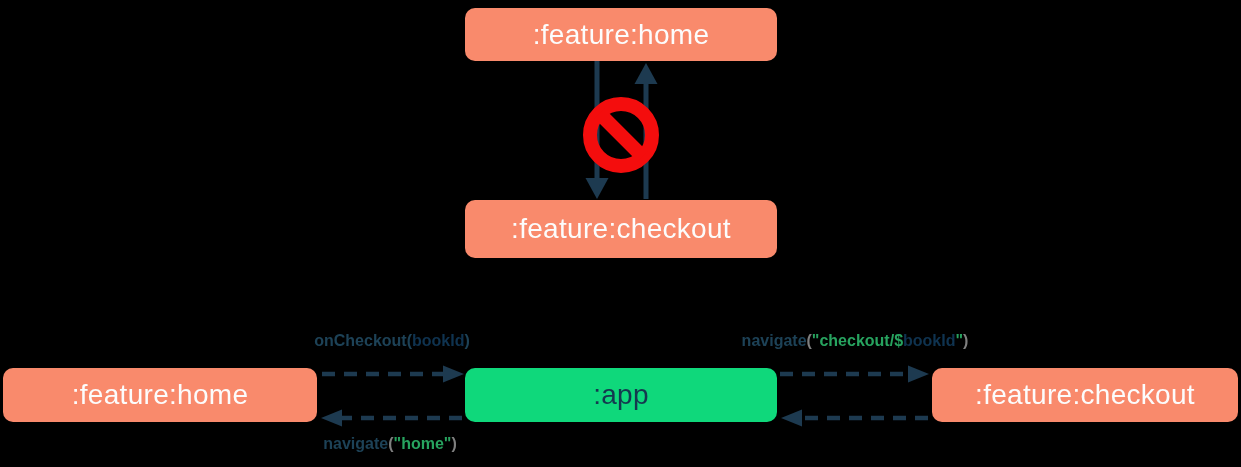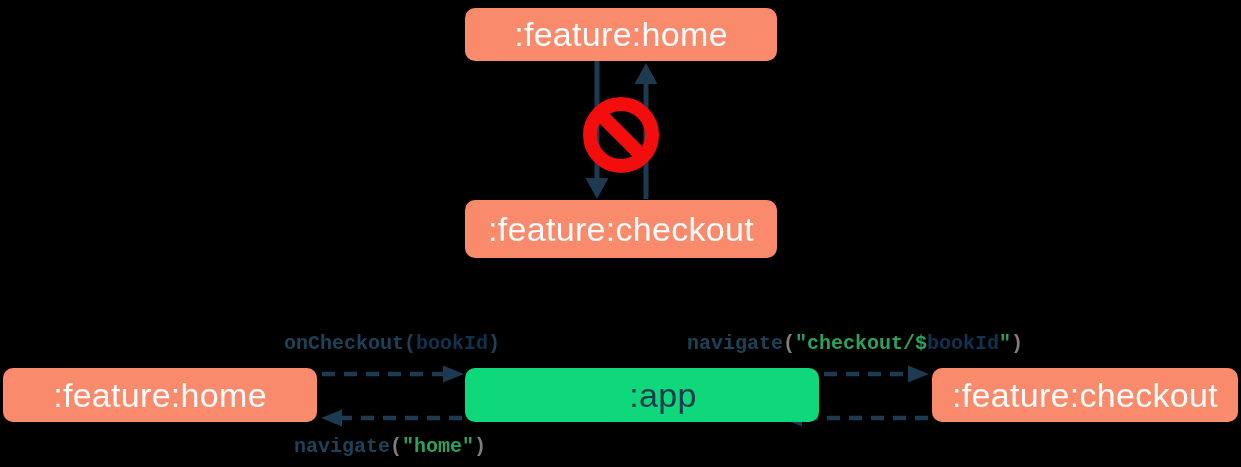--- a/index.html
+++ b/index.html
@@ -14,32 +14,32 @@
     font-family:"Liberation Sans", sans-serif;
   }
   .layer{position:absolute; left:0; top:0; pointer-events:none;}
   .s-line{stroke:var(--arrow); stroke-width:5;}
   .s-fill{fill:var(--arrow);}
   .d-line{stroke:var(--arrow); stroke-width:4.5; stroke-dasharray:13 9;}
   .no-ring{fill:none; stroke:var(--forbidden); stroke-width:14;}
   .no-slash{stroke:var(--forbidden); stroke-width:14; stroke-linecap:butt;}
   .box{
     position:absolute; display:flex; align-items:center; justify-content:center;
-    border-radius:10px; font-size:34px; letter-spacing:0.3px;
+    border-radius:10px; font-size:28px; letter-spacing:0.3px;
     background:var(--module); color:var(--box_text);
   }
   .box.green{background:var(--app_module); color:var(--app_text);}
   .top-home{left:465px; top:8px; width:312px; height:53px;}
   .top-checkout{left:465px; top:200px; width:312px; height:58px;}
   .bottom-home{left:3px; top:368px; width:314px; height:54px;}
-  .bottom-app{left:465px; top:368px; width:312px; height:54px;padding-left:42px;}
+  .bottom-app{left:465px; top:368px; width:312px; height:54px;}
   .bottom-checkout{left:932px; top:368px; width:306px; height:54px;}
   .code{
     position:absolute; transform:translateX(-50%); white-space:nowrap;
-    font-family:Liberation Mono, monospace; font-size:20px; font-weight:bold;
+    font-family:Liberation Sans, sans-serif; font-size:16px; font-weight:bold;
   }
   .lbl-oncheckout{left:392px; top:332px;}
   .lbl-nav-checkout{left:855px; top:332px;}
   .lbl-nav-home{left:390px; top:435px;}
   .lbl-onpayment{left:856px; top:435px;}
   .tok-navy{color:var(--code_navy);}
   .tok-navy_bold{color:var(--code_navy_bold); font-weight:800;}
   .tok-green{color:var(--code_green);}
   .tok-gray{color:var(--code_gray);}
 </style>

